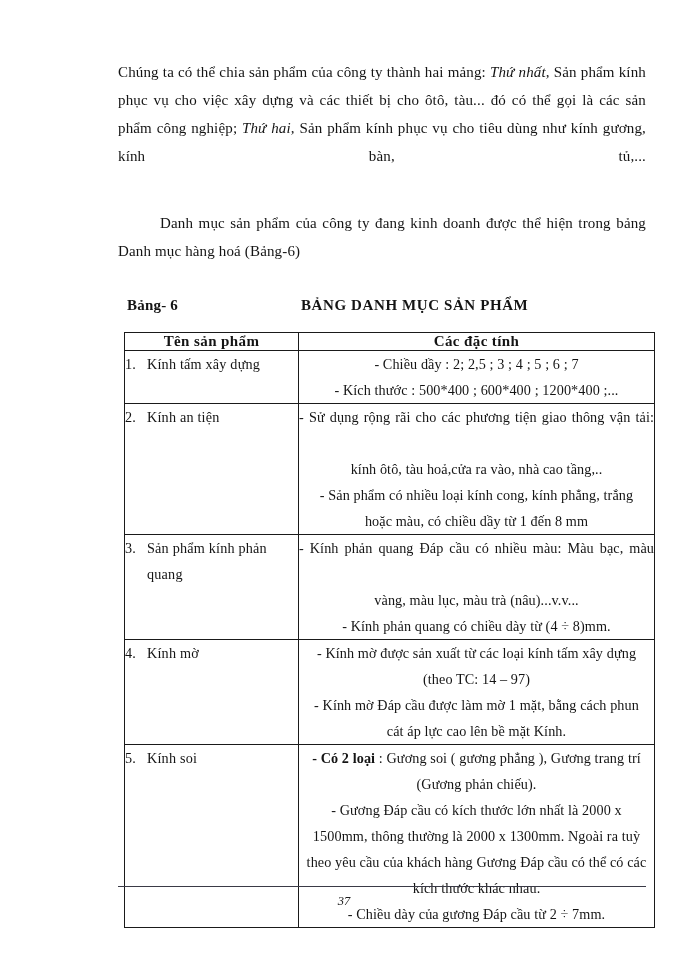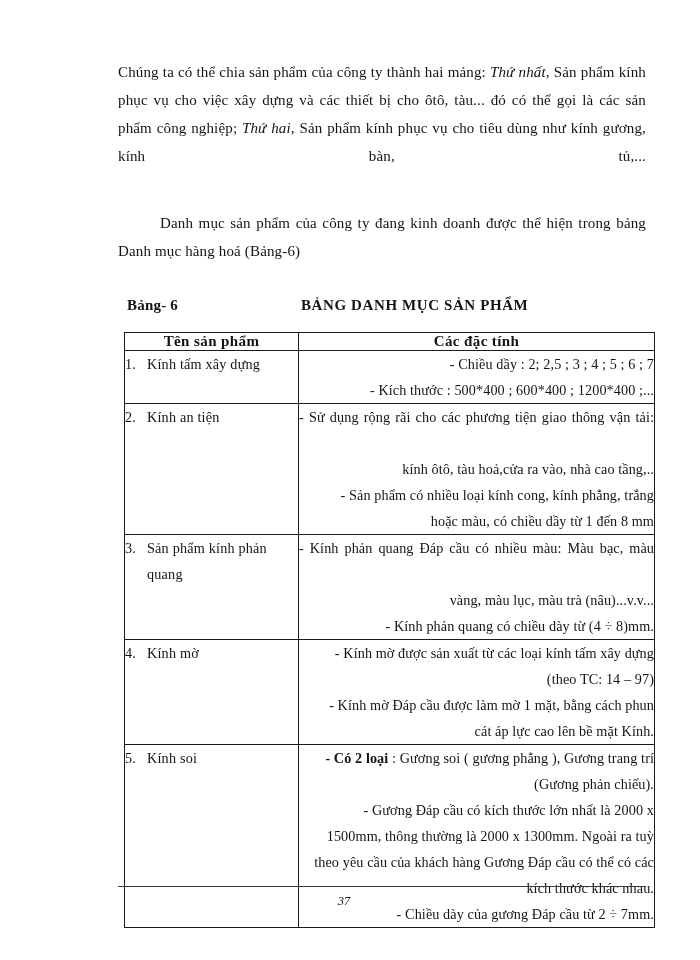--- a/index.html
+++ b/index.html
@@ -131,21 +131,21 @@
   }
   .name-cont {
     padding-left: 22px;
     line-height: 26px;
     letter-spacing: 0.2px;
   }
 
   .spec-line {
     line-height: 26px;
     letter-spacing: 0.1px;
-    text-align: right;
+    text-align: center;
   }
   .spec-line.jst {
     text-align: justify;
   }
   .spec-line.jst::after {
     content: "";
     display: inline-block;
     width: 100%;
   }
   .bold { font-weight: bold; }

